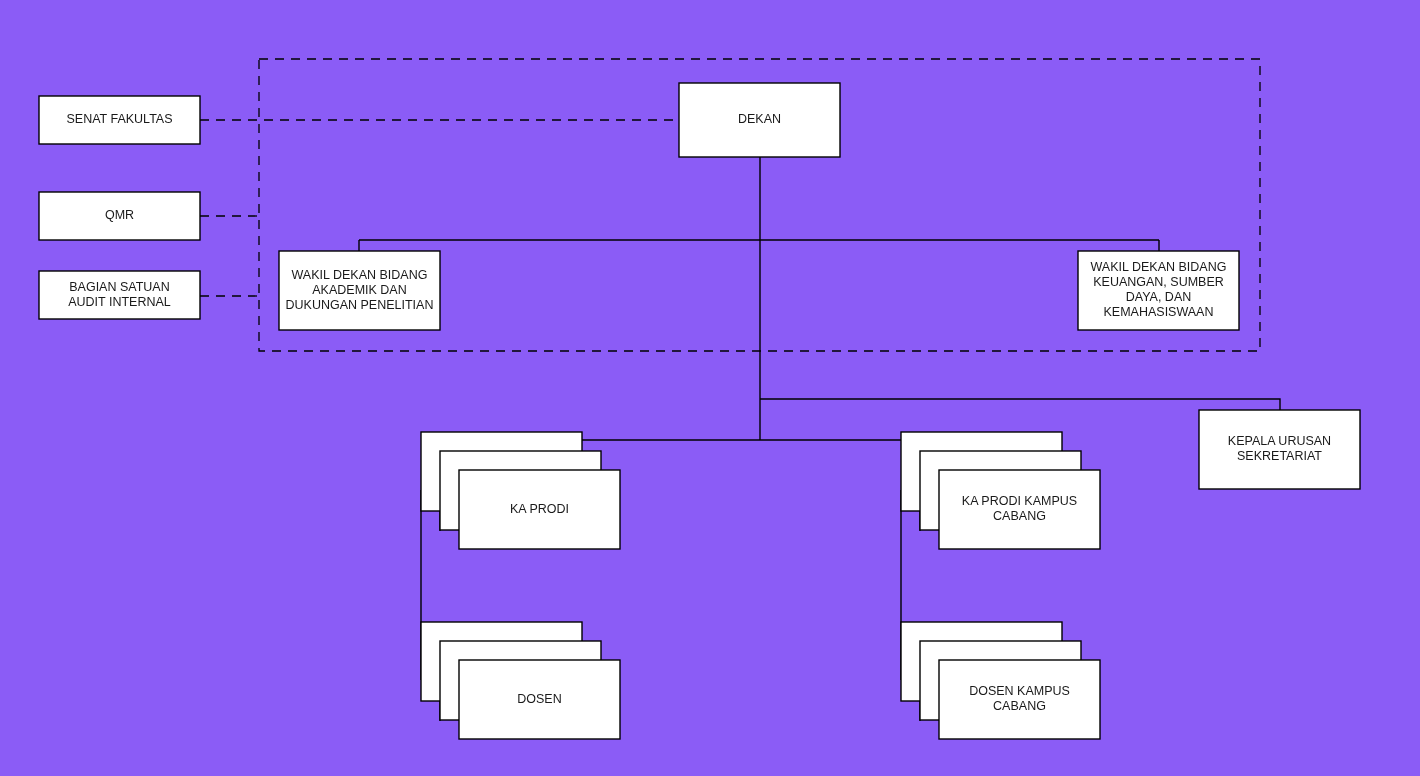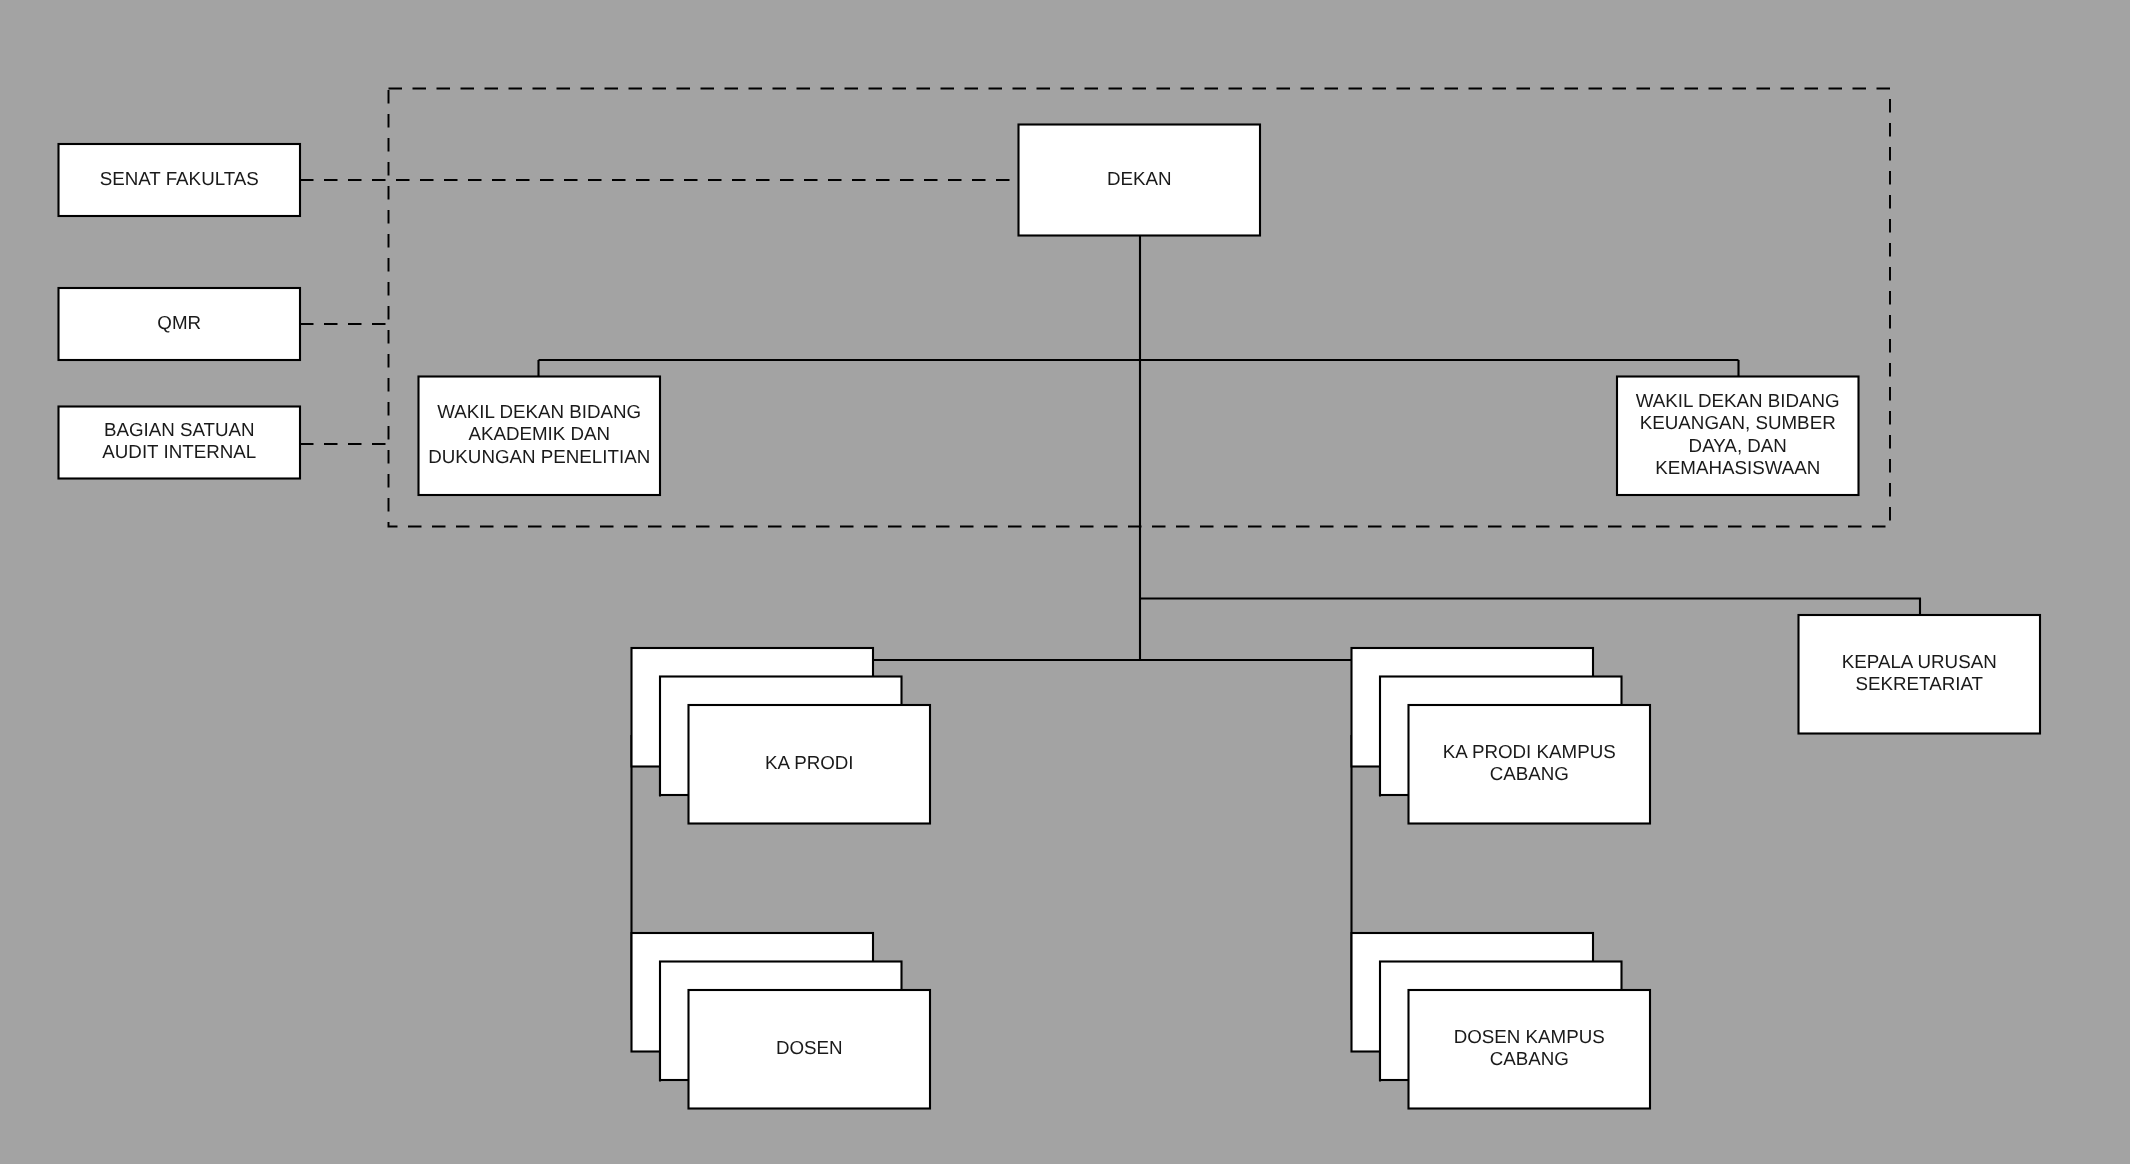--- a/index.html
+++ b/index.html
@@ -8,21 +8,21 @@
     padding: 0;
     background: #ffffff;
   }
   body {
     font-family: "Liberation Sans", sans-serif;
   }
   #diagram-root {
     position: relative;
     width: 1420px;
     height: 776px;
-    background: #a3a3a3;
+    background: #8b5cf6;
     overflow: hidden;
   }
   svg.org-canvas {
     display: block;
     width: 1420px;
     height: 776px;
   }
   .node-rect {
     fill: #ffffff;
     stroke: #000000;

